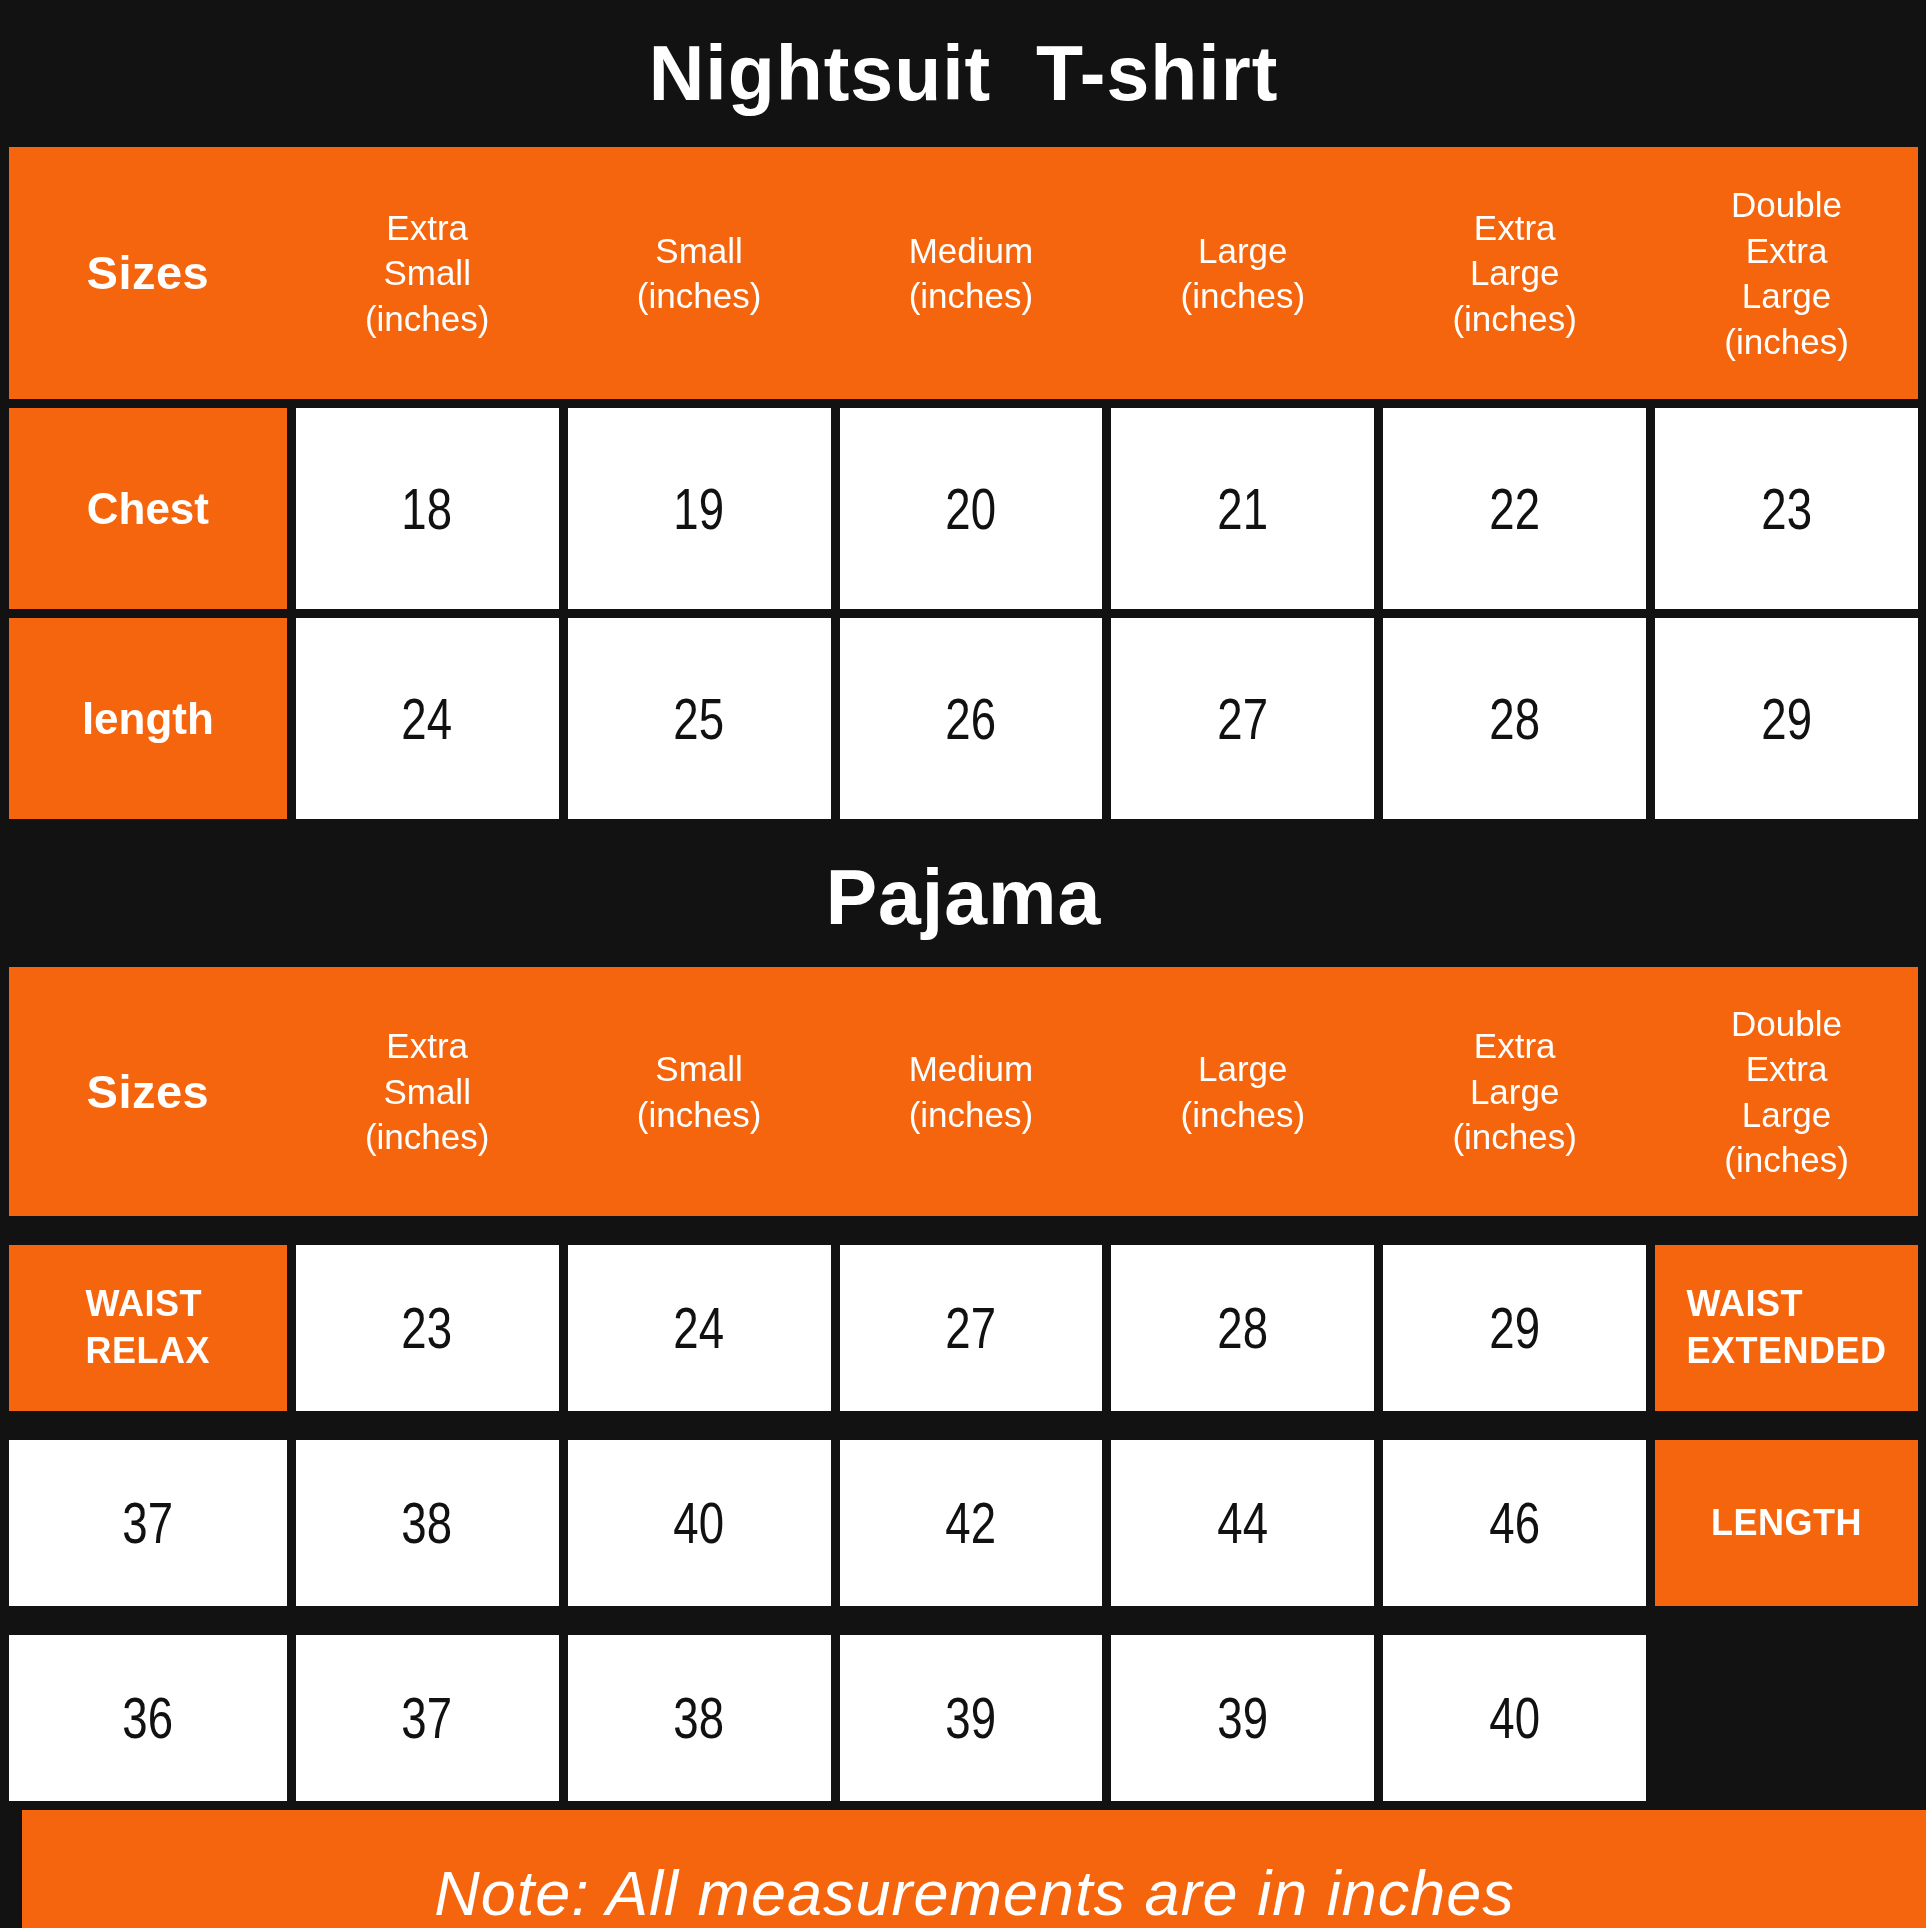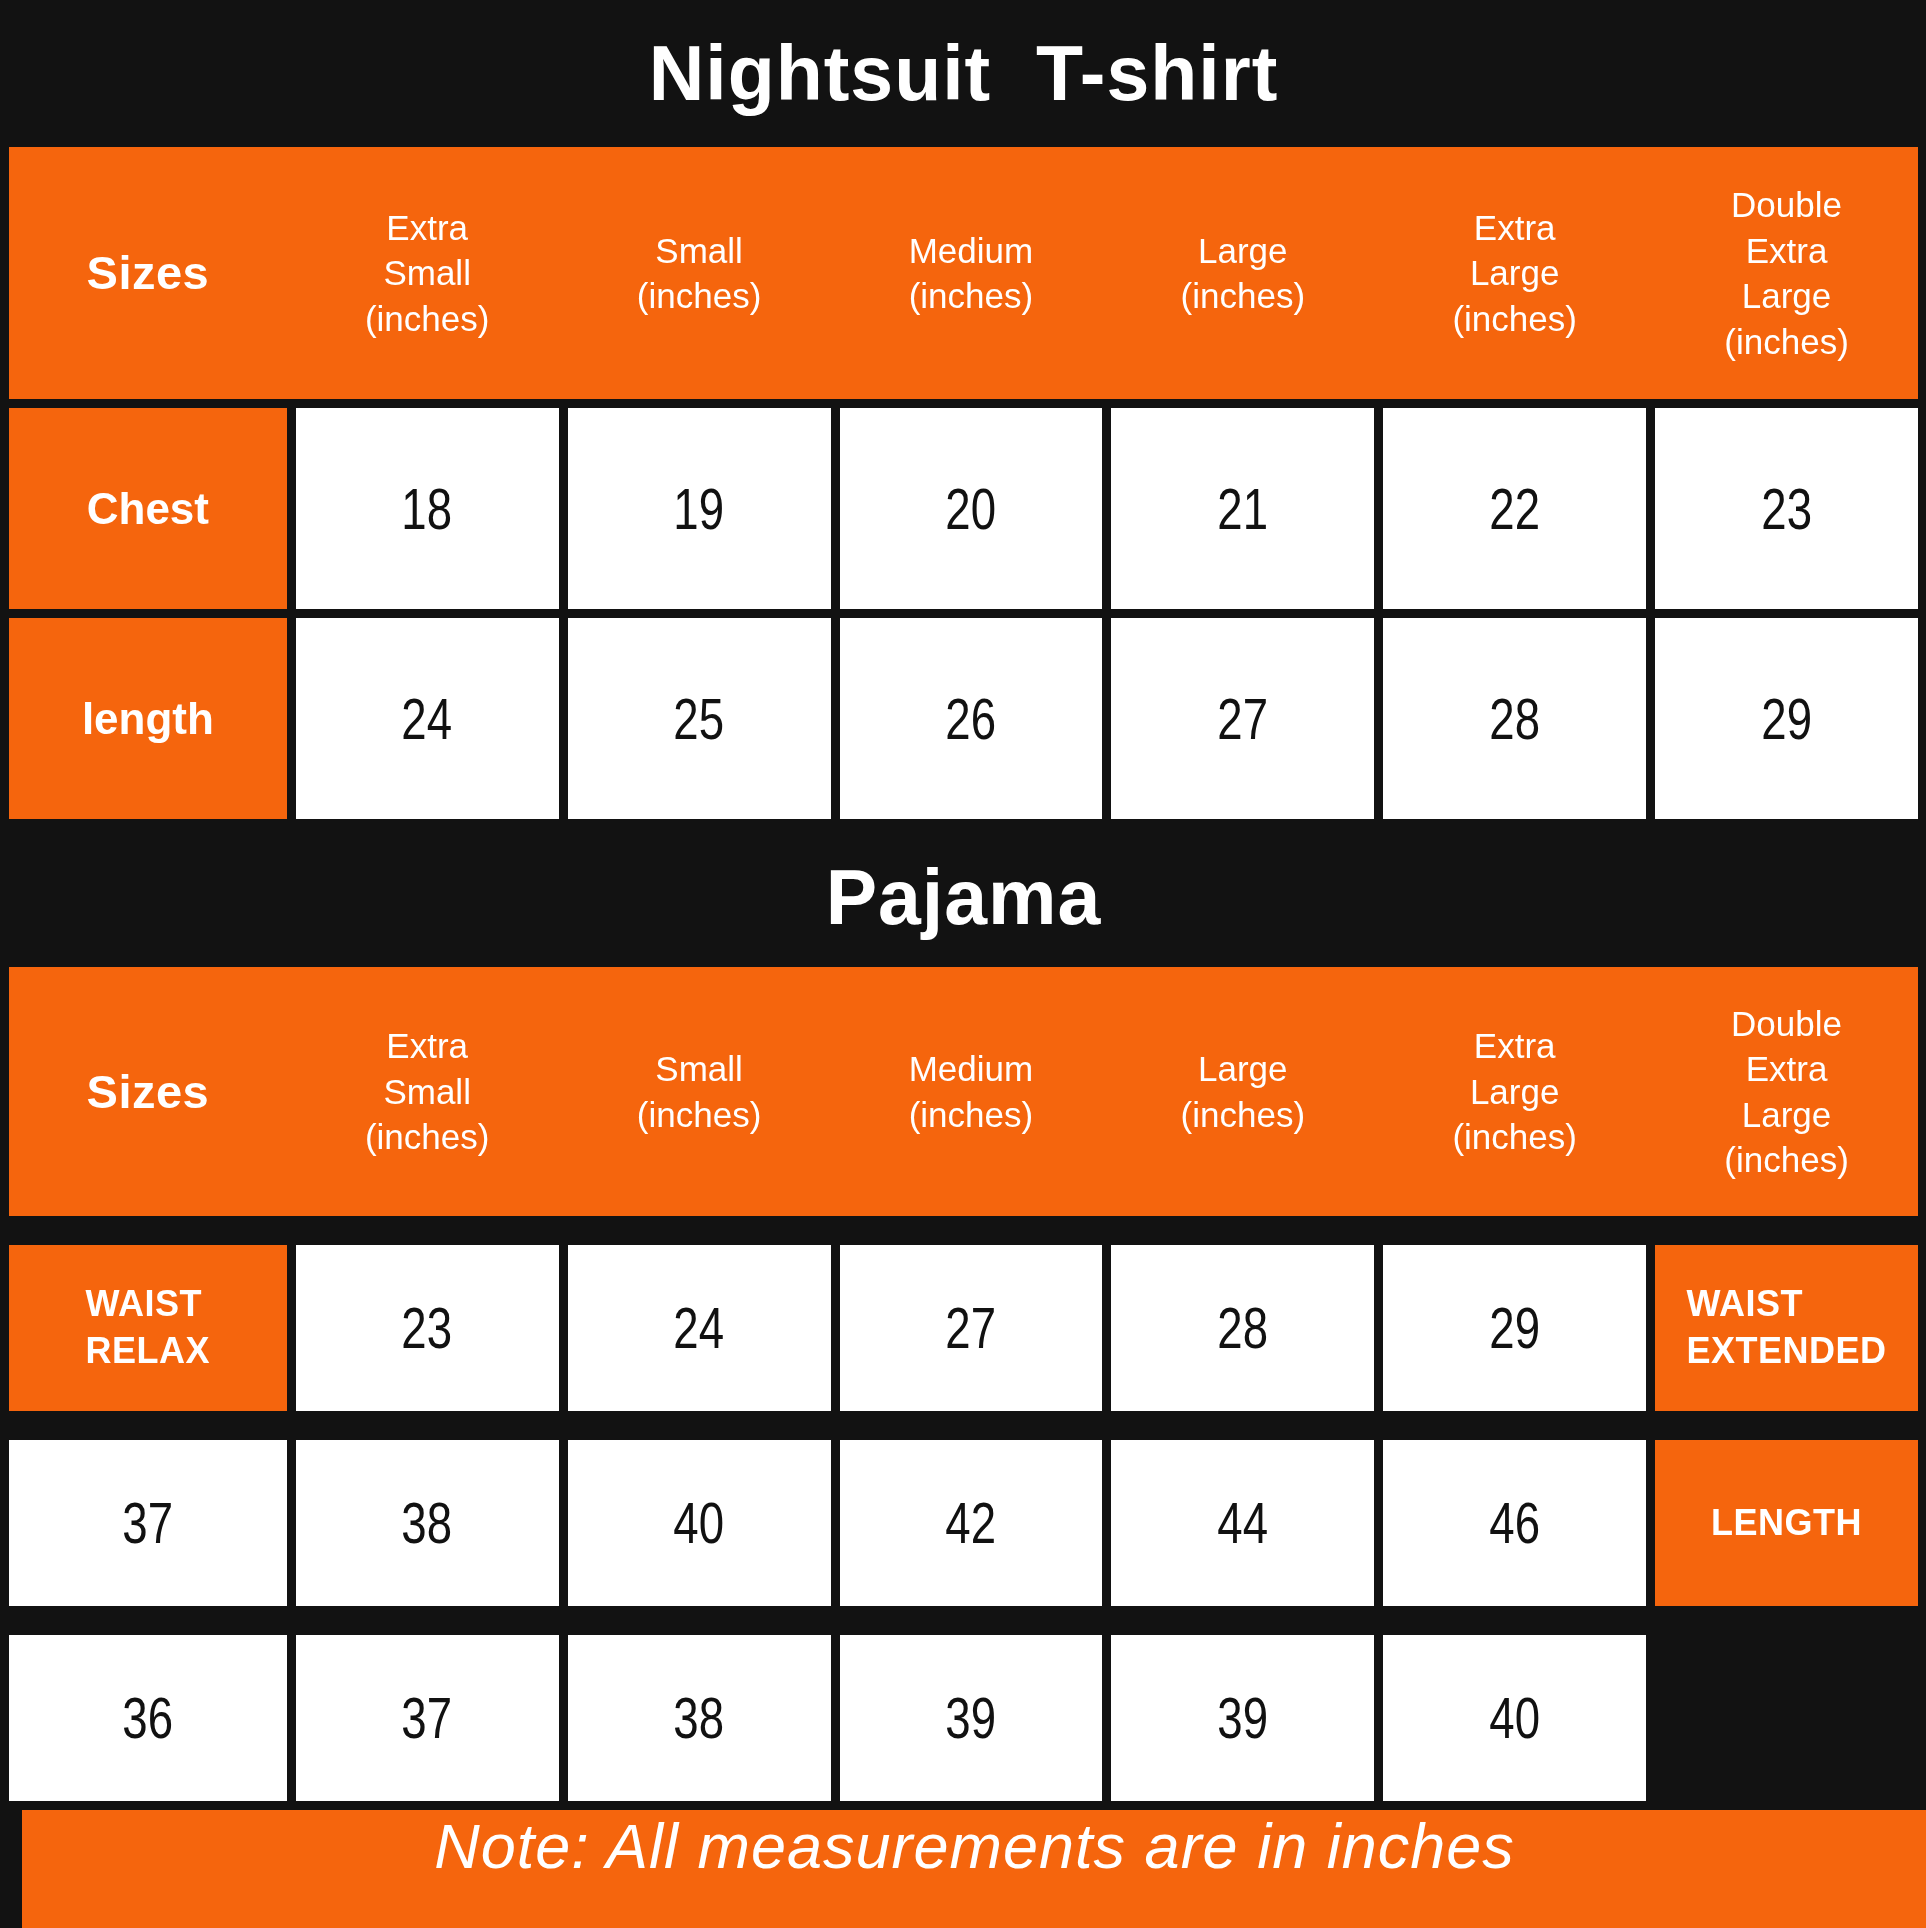--- a/index.html
+++ b/index.html
@@ -66,21 +66,21 @@
   .t-pajama .cell, .t-pajama .rlabel { min-height: 166px; margin-top: 20px; }
   .num {
     font-size: 57px; font-weight: 400;
     display: inline-block;
     transform: scaleX(0.8); 
   }
   .note-bar {
     background: var(--orange, #F5650D);
     color: var(--text_light, #fff);
     flex: 1 1 auto;
-    display: flex; align-items: flex-start; justify-content: center; margin-left: 22px;
+    display: flex; align-items: flex-end; justify-content: center; margin-left: 22px;
   }
   .note-text { font-size: 63px; font-style: italic; font-weight: 500; letter-spacing: 1px; }
 </style>
 </head>
 <body>
 
 <div class="title-bar tshirt">
   <span class="title-text">Nightsuit  T-shirt</span>
 </div>
 

